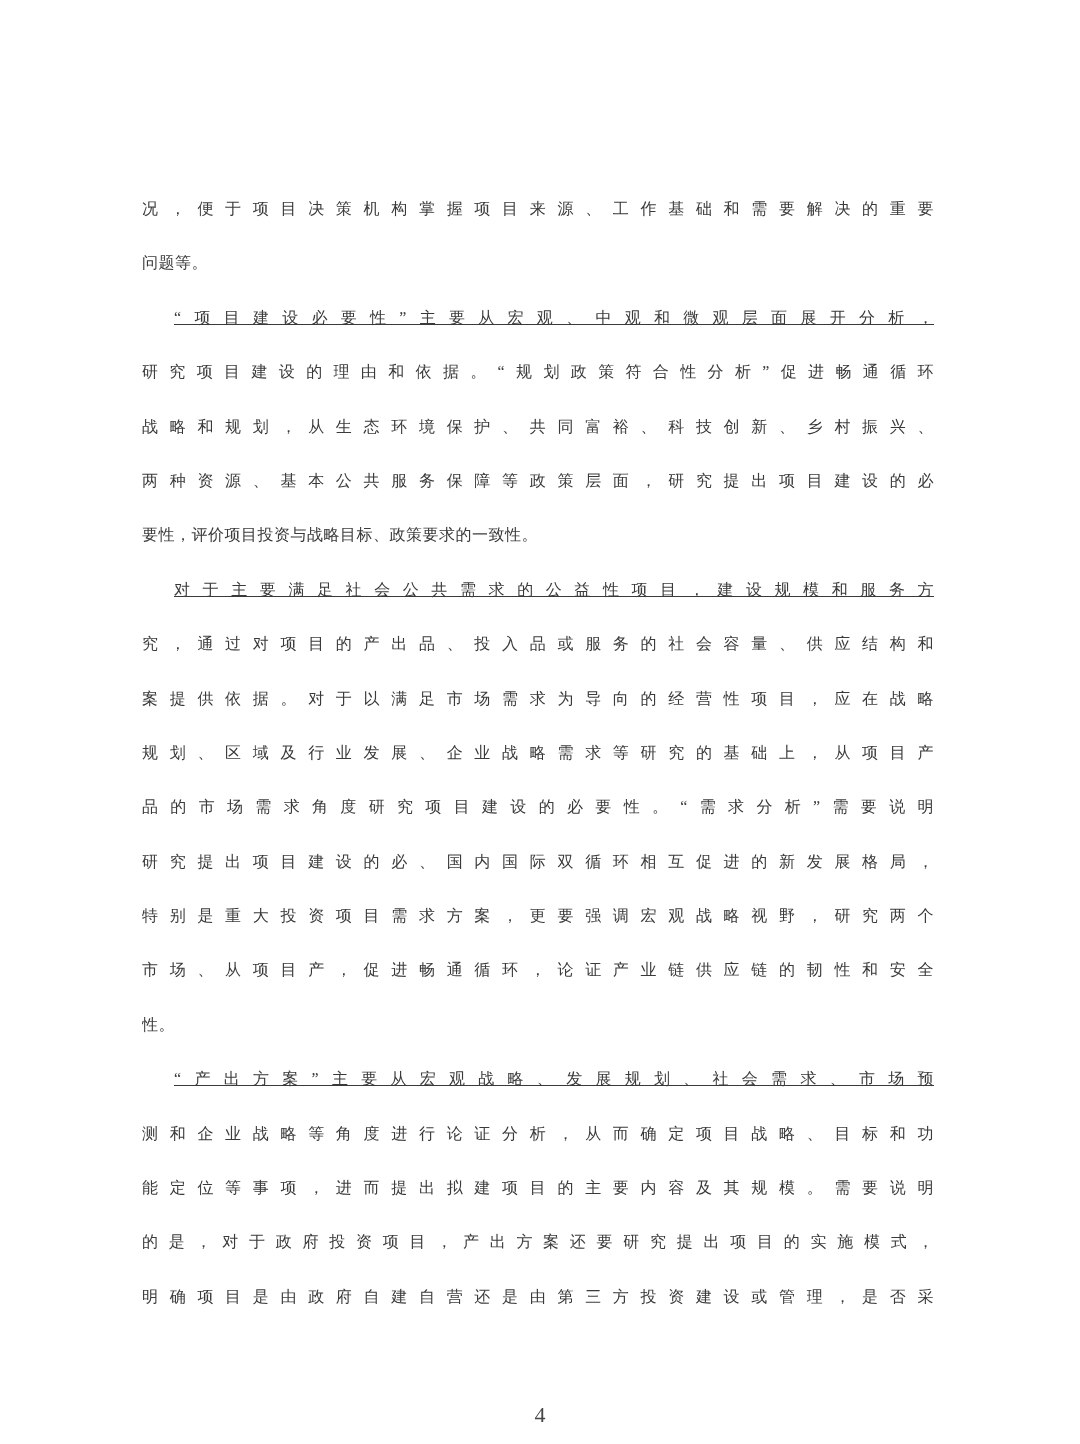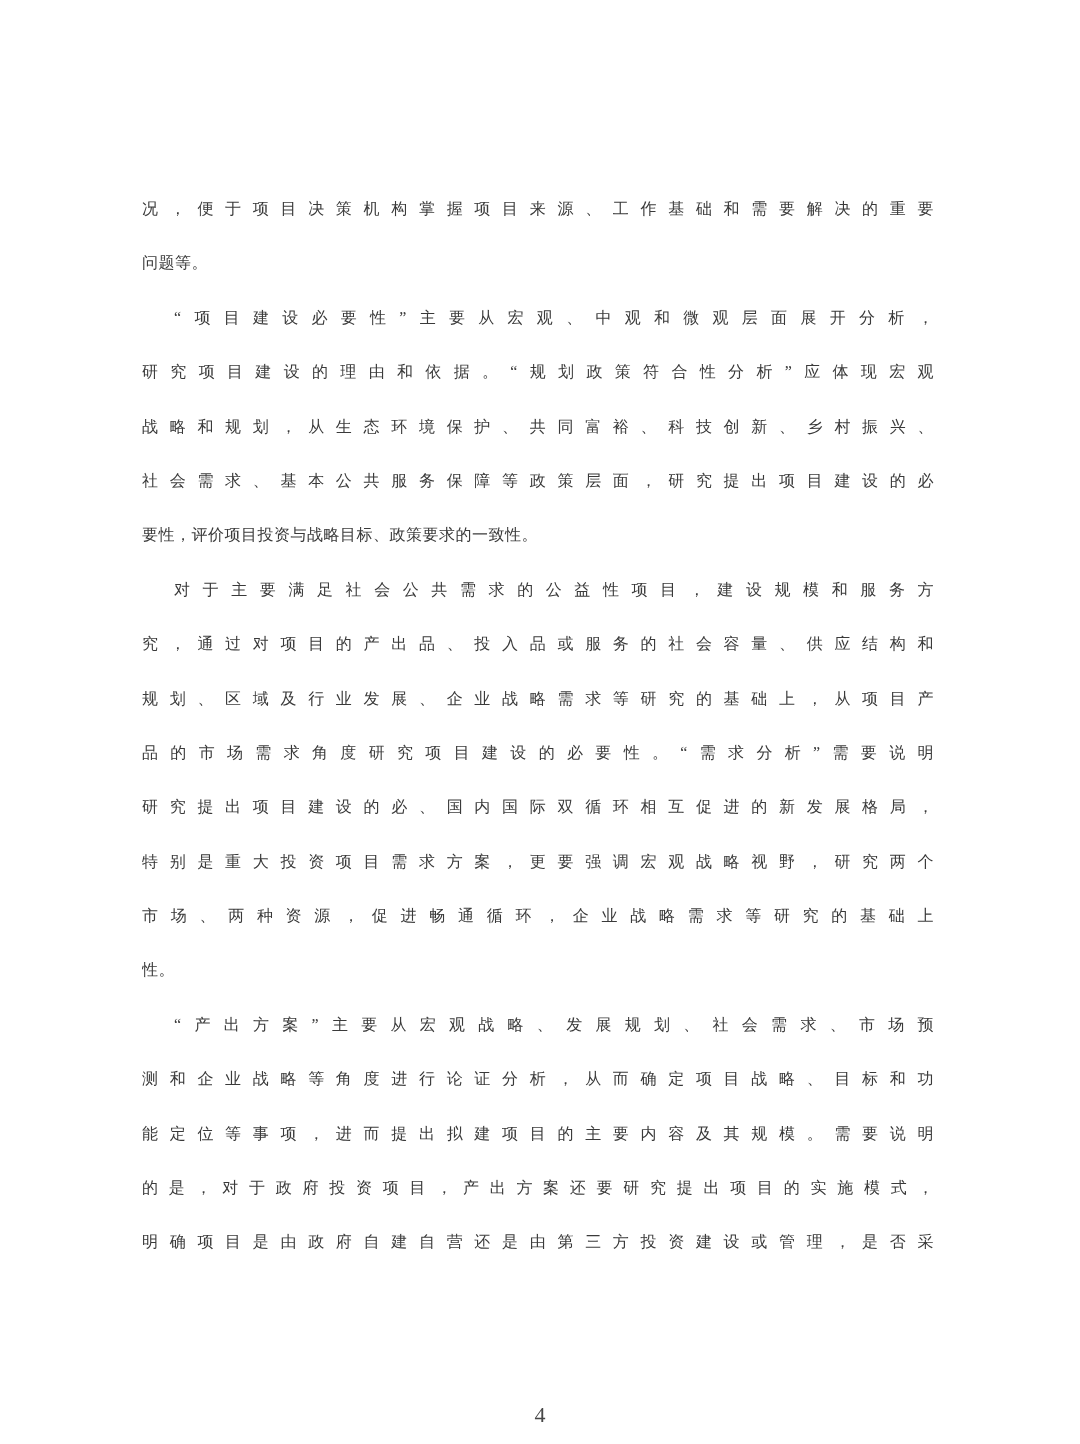--- a/index.html
+++ b/index.html
@@ -35,20 +35,21 @@
     height: 54.4px;
     line-height: 54.4px;
     text-align: justify;
     text-align-last: justify;
     text-justify: inter-character;
     overflow: hidden;
     letter-spacing: 0.5px;
   }
   .line.indent {
     text-indent: 2em;
+    text-decoration: underline;
   }
   .line.para-end {
     text-align: right;
     text-align-last: left;
   }
   .page-number {
     position: absolute;
     left: 0;
     top: 1402px;
     width: 1080px;
@@ -58,31 +59,32 @@
   }
 </style>
 </head>
 <body>
 
 <div class="doc-page" style="background: rgb(255, 255, 255);">
   <div class="text-block" id="text-block" style="color: rgb(58, 58, 58);">
       <div class="line">况，便于项目决策机构掌握项目来源、工作基础和需要解决的重要</div>
       <div class="line para-end">问题等。</div>
       <div class="line indent">“项目建设必要性”主要从宏观、中观和微观层面展开分析，</div>
-      <div class="line">研究项目建设的理由和依据。“规划政策符合性分析”应体现宏观</div>
+      <div class="line">研究项目建设的理由和依据。“规划政策符合性分析”促进畅通循环</div>
       <div class="line">战略和规划，从生态环境保护、共同富裕、科技创新、乡村振兴、</div>
-      <div class="line">社会需求、基本公共服务保障等政策层面，研究提出项目建设的必</div>
+      <div class="line">两种资源、基本公共服务保障等政策层面，研究提出项目建设的必</div>
       <div class="line para-end">要性，评价项目投资与战略目标、政策要求的一致性。</div>
       <div class="line indent">对于主要满足社会公共需求的公益性项目，建设规模和服务方</div>
       <div class="line">究，通过对项目的产出品、投入品或服务的社会容量、供应结构和</div>
+      <div class="line">案提供依据。对于以满足市场需求为导向的经营性项目，应在战略</div>
       <div class="line">规划、区域及行业发展、企业战略需求等研究的基础上，从项目产</div>
       <div class="line">品的市场需求角度研究项目建设的必要性。“需求分析”需要说明</div>
       <div class="line">研究提出项目建设的必、国内国际双循环相互促进的新发展格局，</div>
       <div class="line">特别是重大投资项目需求方案，更要强调宏观战略视野，研究两个</div>
-      <div class="line">市场、两种资源，促进畅通循环，企业战略需求等研究的基础上</div>
+      <div class="line">市场、从项目产，促进畅通循环，论证产业链供应链的韧性和安全</div>
       <div class="line para-end">性。</div>
       <div class="line indent">“产出方案”主要从宏观战略、发展规划、社会需求、市场预</div>
       <div class="line">测和企业战略等角度进行论证分析，从而确定项目战略、目标和功</div>
       <div class="line">能定位等事项，进而提出拟建项目的主要内容及其规模。需要说明</div>
       <div class="line">的是，对于政府投资项目，产出方案还要研究提出项目的实施模式，</div>
       <div class="line">明确项目是由政府自建自营还是由第三方投资建设或管理，是否采</div>
     </div>
   <div class="page-number" style="color: rgb(71, 71, 71);">4</div>
 </div>
 

